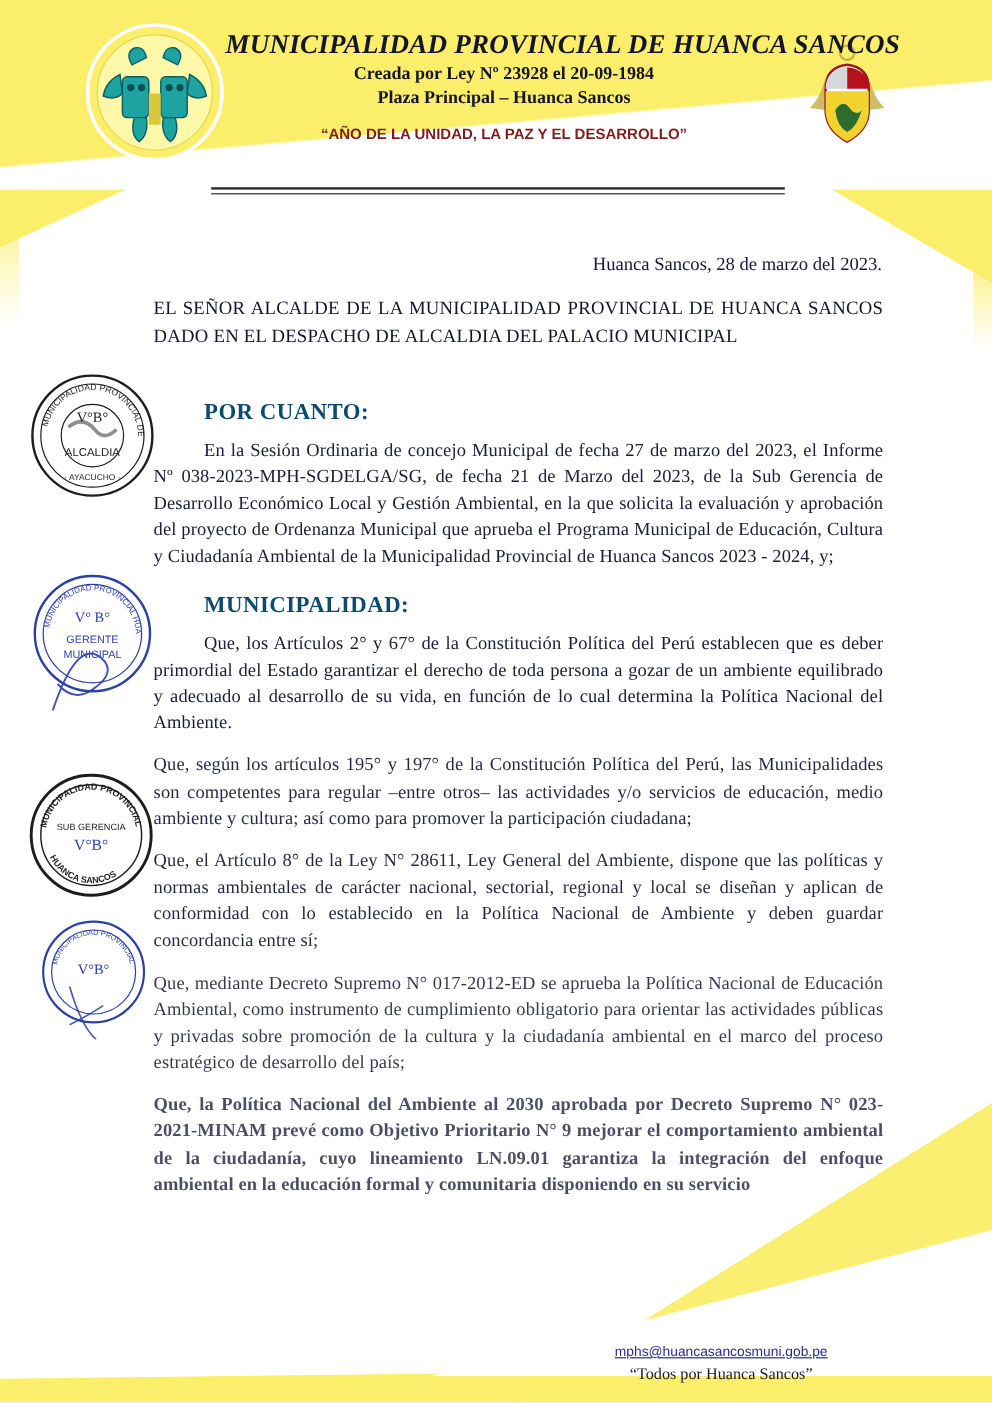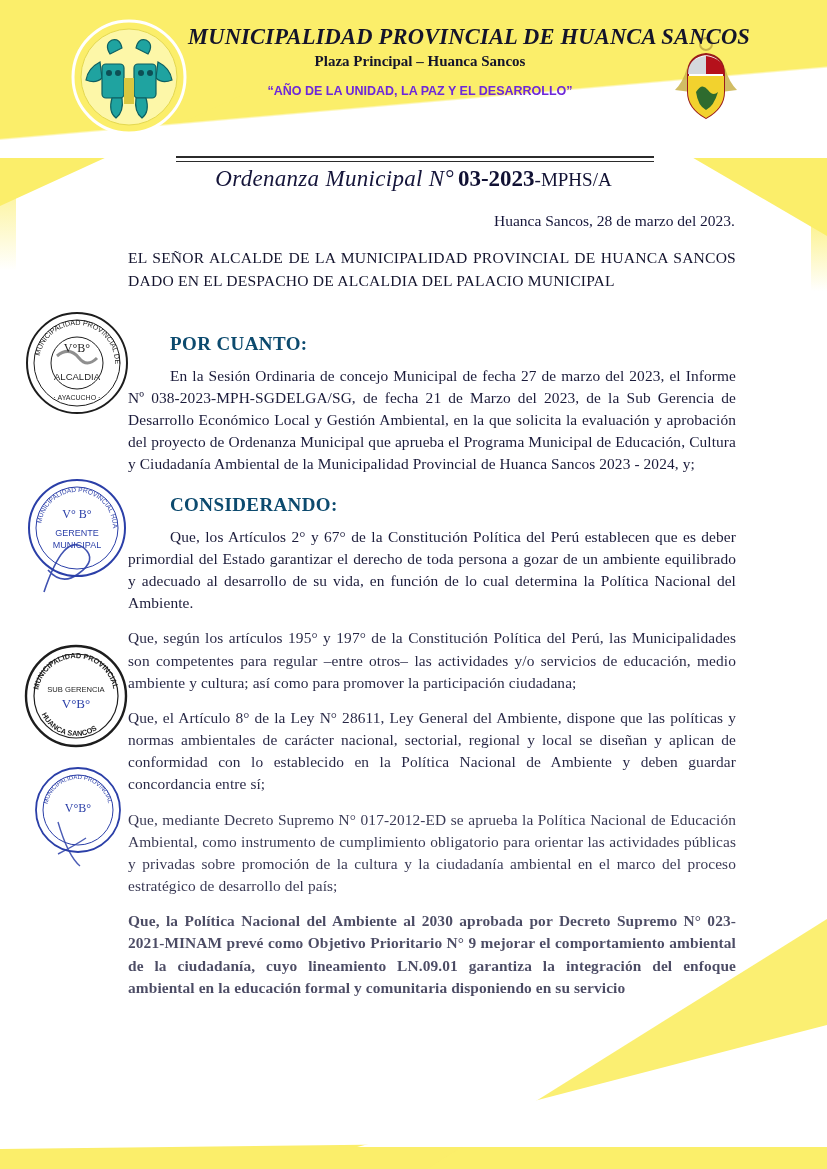--- a/index.html
+++ b/index.html
@@ -126,21 +126,21 @@
     font-size: 15px;
     margin-top: 4px;
     color: #14142a;
   }
   .muni-sub2 { margin-top: 3px; }
   .muni-year {
     font-family: "Liberation Sans", sans-serif;
     font-weight: bold;
     font-size: 12.5px;
     margin-top: 14px;
-    color: #6d28d9;
+    color: #7f1d1d;
   }
 
   
   .rule {
     position: absolute;
     left: 176px; top: 156px;
     width: 478px;
     border-top: 2px solid #2b2b2b;
     border-bottom: 1px solid #2b2b2b;
     height: 3px;
@@ -300,42 +300,39 @@
         <path d="M25 40 h18 v-18 q-18 2 -18 18 z" fill="#d4d9dd"></path>
         <path d="M61 40 h-18 v-18 q18 2 18 18 z" fill="#b5111b"></path>
         <path d="M25 42 h36 v16 q0 16 -18 26 q-18 -10 -18 -26 z" fill="#f2d22e"></path>
         <path d="M33 58 q6 -10 12 -2 q5 7 10 2 q-4 14 -12 18 q-8 -4 -10 -18 z" fill="#2e6b2e"></path>
         <circle cx="43" cy="10" r="6" fill="none" stroke="#c9b24a" stroke-width="2"></circle>
       </svg>
     </div>
 
     <div class="header-text">
       <div class="muni-title">MUNICIPALIDAD PROVINCIAL DE HUANCA SANCOS</div>
+      <div class="muni-sub1">Creada por Ley Nº 23928 el 20-09-1984</div>
       <div class="muni-sub2">Plaza Principal – Huanca Sancos</div>
       <div class="muni-year">“AÑO DE LA UNIDAD, LA PAZ Y EL DESARROLLO”</div>
     </div>
   </div>
   <div class="banner-top-white"></div>
 
   <div class="rule"></div>
-  <div class="doc-title">
-    <span class="t1">Ordenanza Municipal N°</span>
-    <span class="t2">03-2023</span><span class="t3">-MPHS/A</span>
-  </div>
 
   <div class="place-date">Huanca Sancos, 28  de marzo del 2023.</div>
 
   <div class="body-block">
     <p class="intro">EL SEÑOR   ALCALDE DE LA MUNICIPALIDAD PROVINCIAL DE HUANCA SANCOS DADO EN EL DESPACHO DE ALCALDIA DEL PALACIO MUNICIPAL</p>
 
     <p class="heading">POR CUANTO:</p>
 
     <p class="para indent s1">En la Sesión Ordinaria de concejo Municipal de fecha  27 de marzo del 2023, el Informe Nº 038-2023-MPH-SGDELGA/SG, de fecha 21 de Marzo del 2023, de la Sub Gerencia de Desarrollo Económico Local y Gestión Ambiental, en la que solicita la evaluación y aprobación del proyecto de Ordenanza Municipal que aprueba el Programa Municipal de Educación, Cultura y Ciudadanía Ambiental de la Municipalidad Provincial de Huanca Sancos 2023 - 2024, y;</p>
 
-    <p class="heading">CONSIDERANDO:</p>
+    <p class="heading">MUNICIPALIDAD:</p>
 
     <p class="para indent">Que, los Artículos 2° y 67° de la Constitución Política del Perú establecen que es deber primordial del Estado garantizar el derecho de toda persona a gozar de un ambiente equilibrado y adecuado al desarrollo de su vida, en función de lo cual determina la Política Nacional del Ambiente.</p>
     <p class="para fade1">Que, según los artículos 195° y 197° de la Constitución Política del Perú, las Municipalidades son competentes para regular –entre otros– las actividades y/o servicios de educación, medio ambiente y cultura; así como para promover la participación ciudadana;</p>
     <p class="para fade1">Que, el Artículo 8° de la Ley N° 28611, Ley General del Ambiente, dispone que las políticas y normas ambientales de carácter nacional, sectorial, regional y local se diseñan y aplican de conformidad con lo establecido en la Política Nacional de Ambiente y deben guardar concordancia entre sí;</p>
     <p class="para fade2">Que, mediante Decreto Supremo N° 017-2012-ED se aprueba la Política Nacional de Educación Ambiental, como instrumento de cumplimiento obligatorio para orientar las actividades públicas y privadas sobre promoción de la cultura y la ciudadanía ambiental en el marco del proceso estratégico de desarrollo del país;</p>
     <p class="para fade3">Que, la Política Nacional del Ambiente al 2030 aprobada por Decreto Supremo N° 023-2021-MINAM prevé como Objetivo Prioritario N° 9 mejorar el comportamiento ambiental de la ciudadanía, cuyo lineamiento LN.09.01 garantiza la integración del enfoque ambiental en la educación formal y comunitaria disponiendo en su servicio</p>
   </div>
 
   <div class="stamp stamp-1">
     <svg viewBox="0 0 110 110" width="110" height="110">
@@ -391,14 +388,18 @@
       <circle cx="50" cy="48" r="35" fill="none" stroke="#2b3fa8" stroke-width="1"></circle>
       <path id="arc4" d="M19 48 a31 31 0 0 1 62 0" fill="none"></path>
       <text font-family="Liberation Sans, sans-serif" font-size="6" fill="#2b3fa8">
         <textPath href="#arc4" startOffset="6%">MUNICIPALIDAD PROVINCIAL</textPath>
       </text>
       <text x="50" y="50" text-anchor="middle" font-size="12" font-family="Liberation Serif, serif" fill="#2b3fa8">V°B°</text>
       <path d="M30 60 q10 34 22 44 M30 92 q16 -8 28 -16" fill="none" stroke="#2b3fa8" stroke-width="1.4" opacity=".85"></path>
     </svg>
   </div>
 
+  <div class="footer">
+    <span class="url">mphs@huancasancosmuni.gob.pe</span>
+    <span class="slogan">“Todos por Huanca Sancos”</span>
+  </div>
 
 </div>
 
 </body></html>

